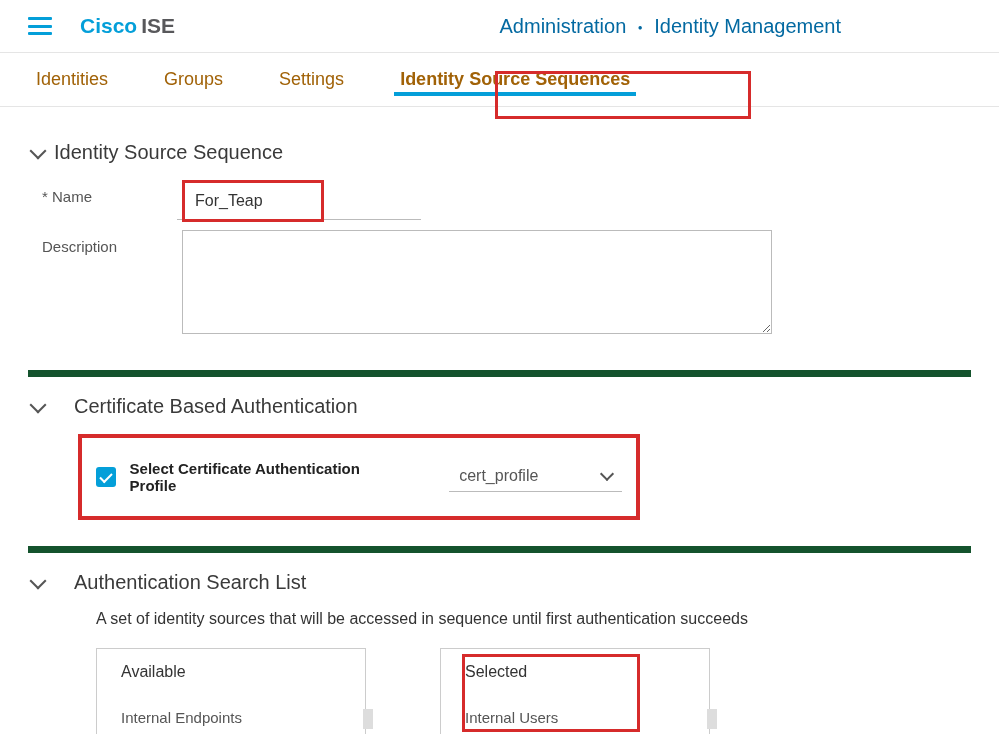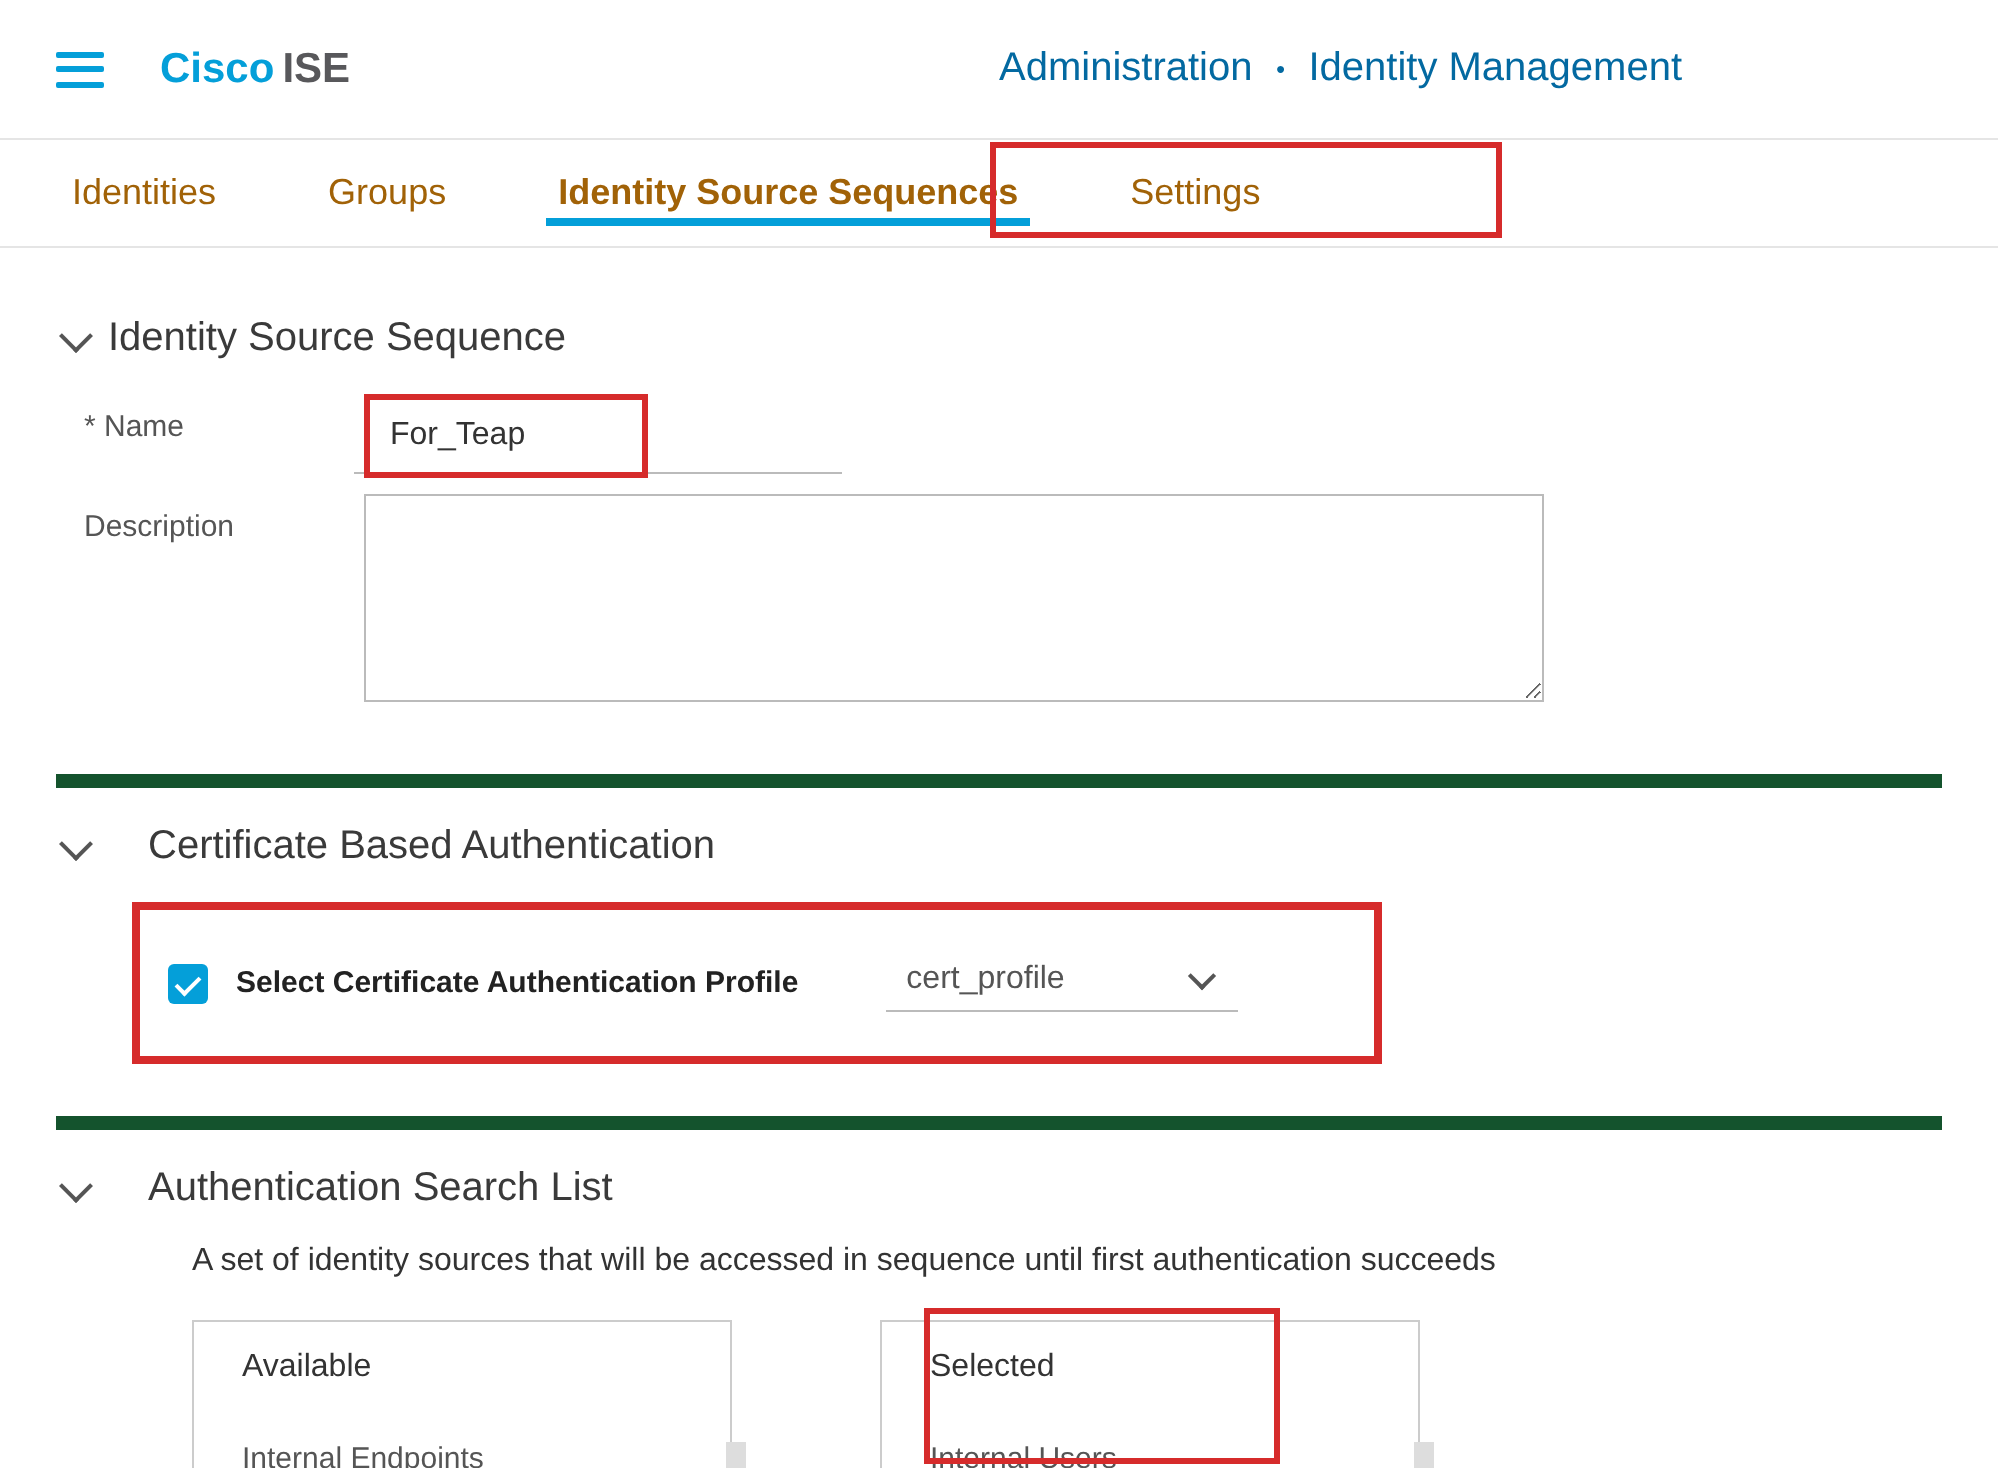--- a/index.html
+++ b/index.html
@@ -7,21 +7,21 @@
     font-family: -apple-system, "Helvetica Neue", Arial, sans-serif;
     background: #fff;
     color: #333;
     width: 999px;
     height: 734px;
     overflow: hidden;
   }
   .header {
     display: flex;
     align-items: center;
-    height: 70px;
+    height: 53px;
     padding: 0 28px;
     border-bottom: 1px solid #e5e5e5;
   }
   .hamburger {
     width: 24px; height: 18px;
     display: flex; flex-direction: column; justify-content: space-between;
     margin-right: 28px;
     cursor: pointer;
   }
   .hamburger span { height: 3px; background: #049fd9; border-radius: 1px; }
@@ -93,21 +93,21 @@
   }
   .textarea {
     width: 590px; height: 104px;
     border: 1px solid #bbb;
     resize: both;
     font-size: 14px; padding: 6px;
     outline: none;
   }
 
   .cert-row { display: flex; align-items: center; gap: 14px; padding: 22px 14px; }
-  .cert-highlight { border: 4px solid #d62b2b; margin-left: 38px; width: 625px; }
+  .cert-highlight { border: 4px solid #d62b2b; margin-left: 50px; width: 562px; }
   .checkbox {
     width: 20px; height: 20px;
     background: #049fd9;
     border-radius: 3px;
     position: relative;
     cursor: pointer;
   }
   .checkbox::after {
     content: '';
     position: absolute;
@@ -167,25 +167,25 @@
   </div>
 </div>
 
 <div class="tabs">
   <div class="tab">
       <span>Identities</span>
     </div>
   <div class="tab">
       <span>Groups</span>
     </div>
+  <div class="tab">
+      <span>Settings</span>
+    </div>
   <div class="tab active">
       <span>Identity Source Sequences</span>
-    </div>
-  <div class="tab">
-      <span>Settings</span>
     </div>
 </div>
 <div class="tab-highlight"></div>
 
 <div class="content">
 
   <div class="section">
     <div class="section-header">
       <span class="chev"></span>
       <span>Identity Source Sequence</span>

